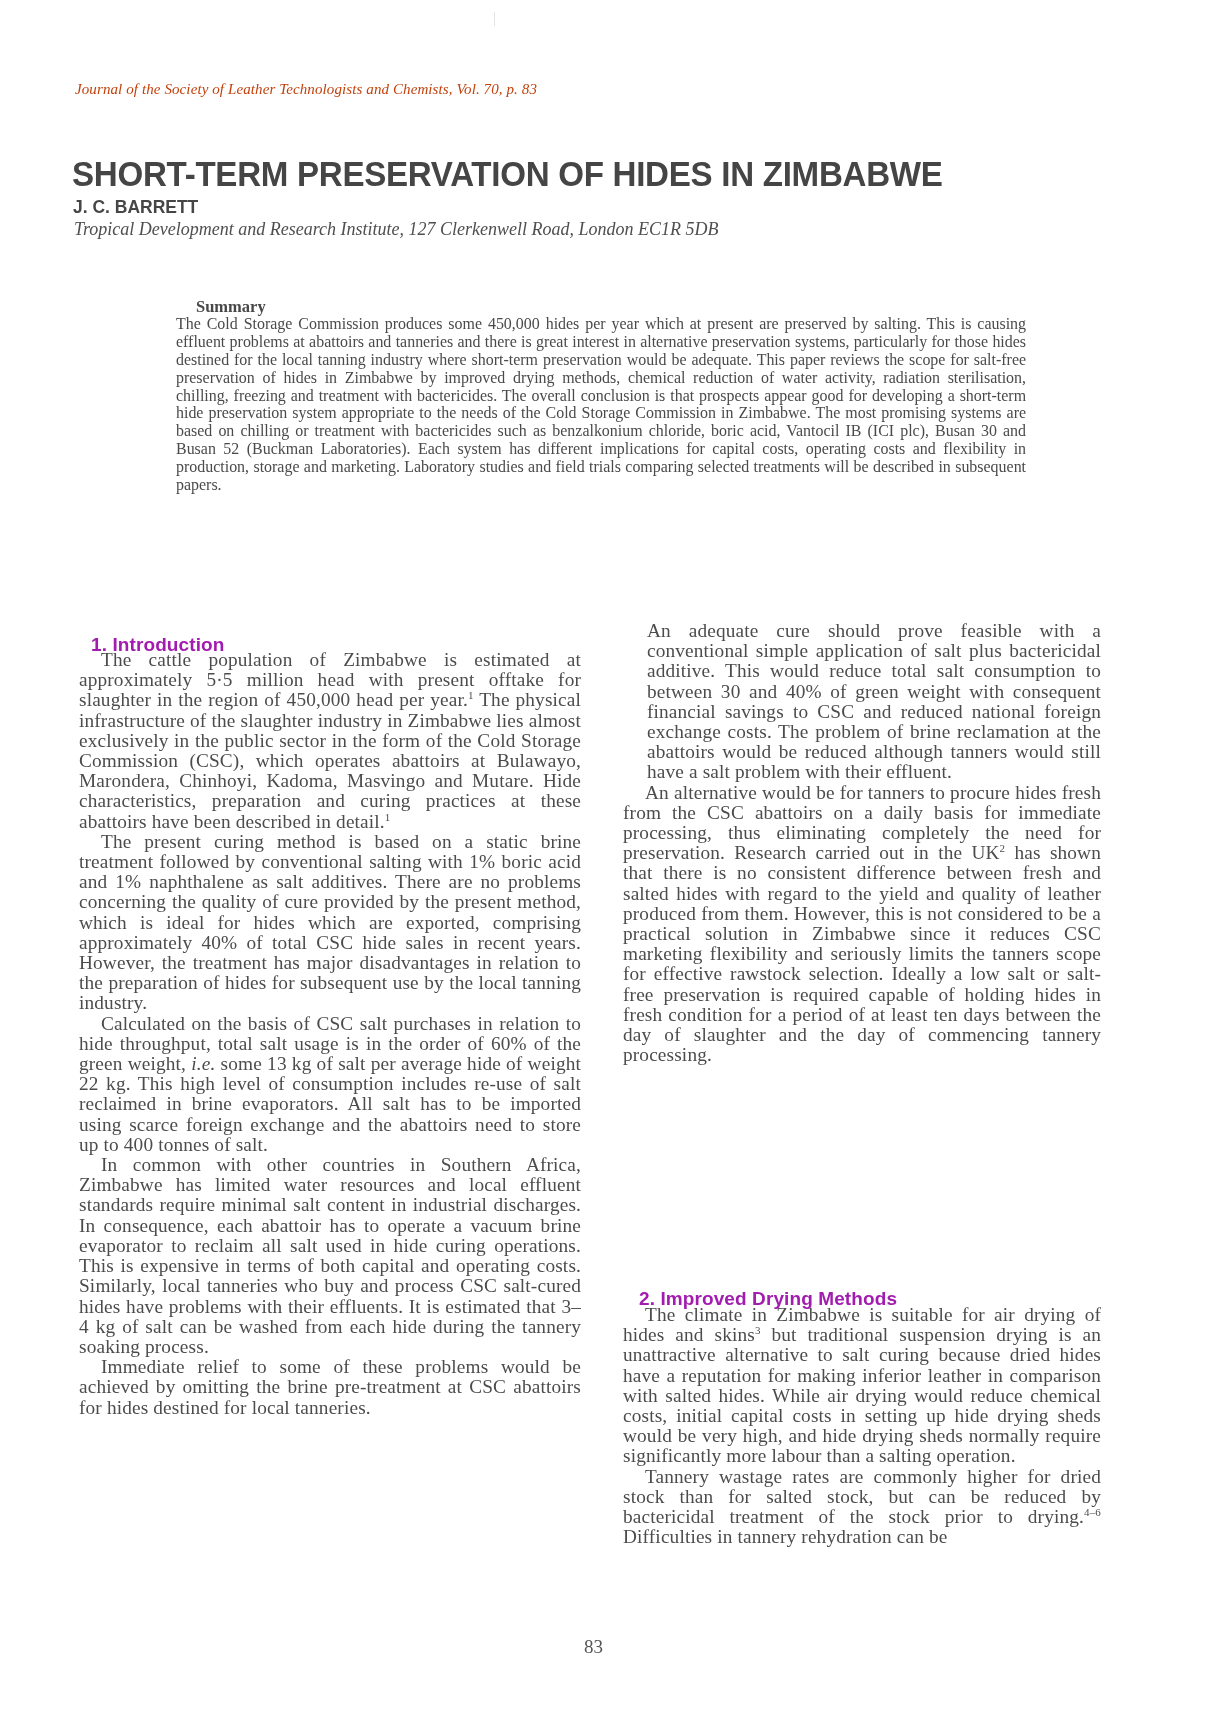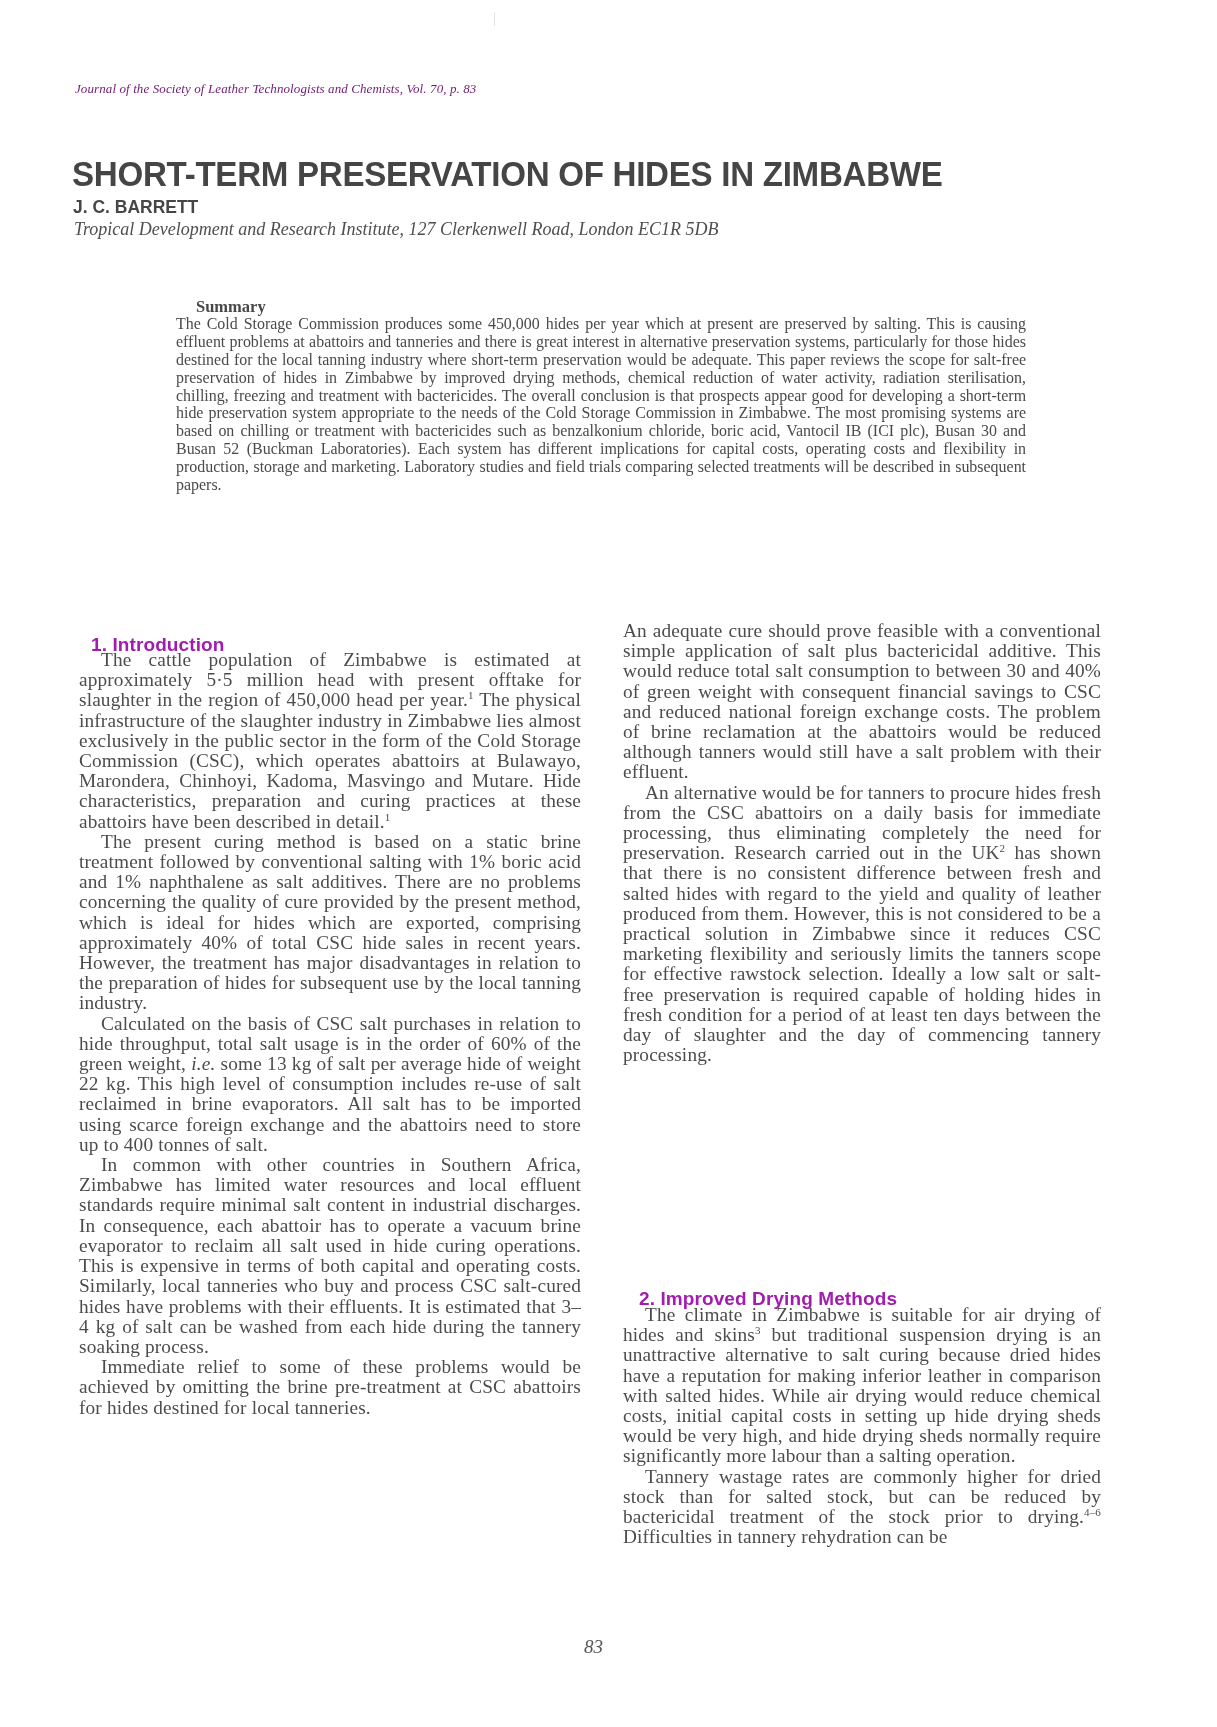--- a/index.html
+++ b/index.html
@@ -13,22 +13,22 @@
       position: relative;
       overflow: hidden;
       color: #4b4b4b;
       font-family: "Liberation Serif", "DejaVu Serif", serif;
     }
     .journal-header {
       position: absolute;
       left: 75px;
       top: 81px;
       font-style: italic;
-      font-size: 13px;
-      color: #701a75;
+      font-size: 15px;
+      color: #c2410c;
       letter-spacing: 0.1px;
     }
     .title {
       position: absolute;
       left: 72px;
       top: 155px;
       font-family: "Liberation Sans", "DejaVu Sans", sans-serif;
       font-weight: bold;
       font-size: 34.5px;
       color: #454545;
@@ -116,33 +116,33 @@
       top: 1272px;
     }
     .para {
       margin: 0;
       text-indent: 22px;
       text-align: justify;
       letter-spacing: 0.15px;
     }
     .para.noindent {
       text-indent: 0;
+      margin-left: 24px;
     }
     sup {
       font-size: 11px;
       line-height: 0;
       vertical-align: super;
     }
     .page-number {
       position: absolute;
       left: 584px;
       top: 1636px;
       font-size: 19px;
       color: #555;
-      font-style: italic;
     }
     .mark {
       position: absolute;
       left: 494px;
       top: 12px;
       width: 1px;
       height: 14px;
       background: #e4e4e4;
     }
   </style>

